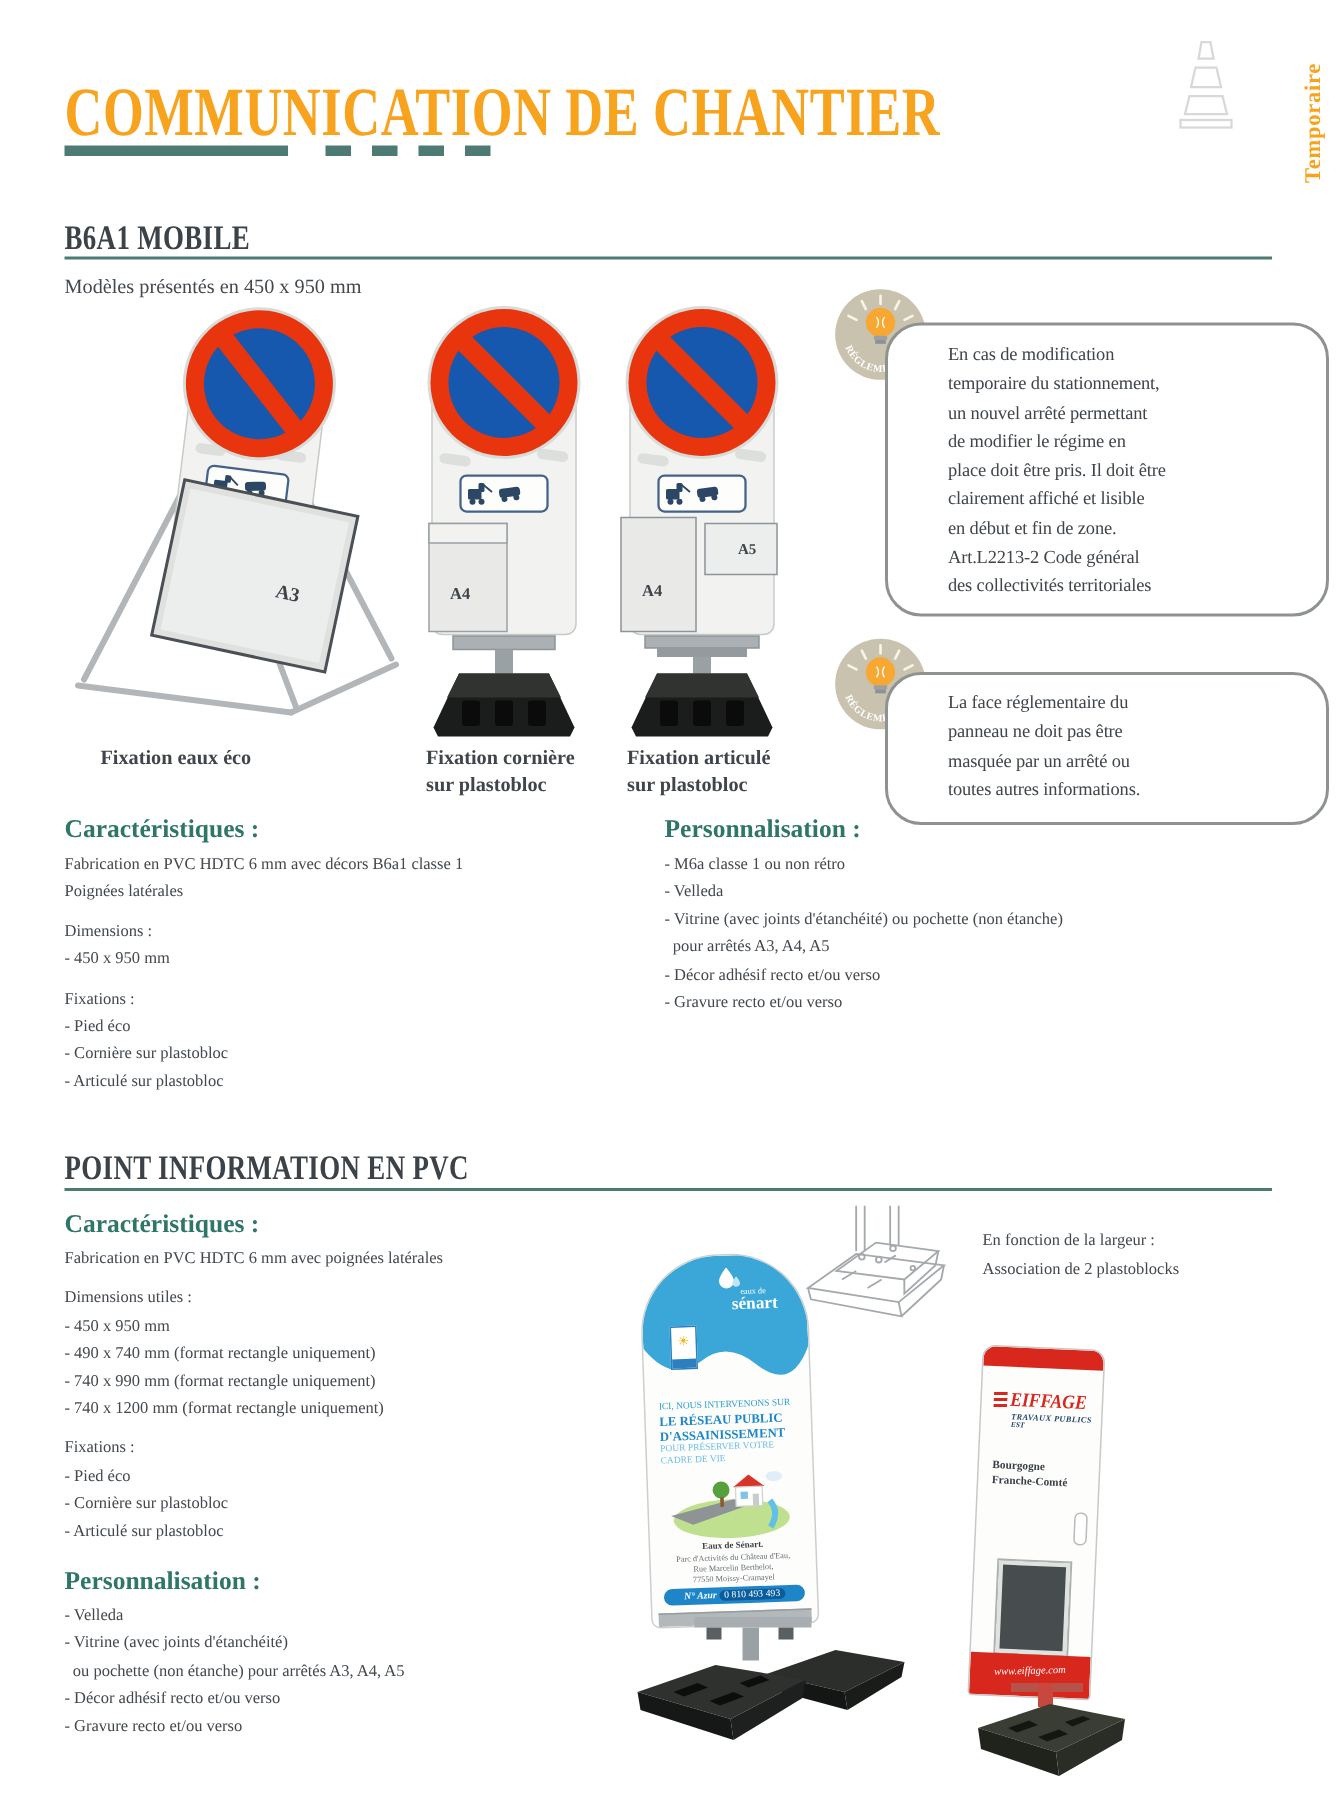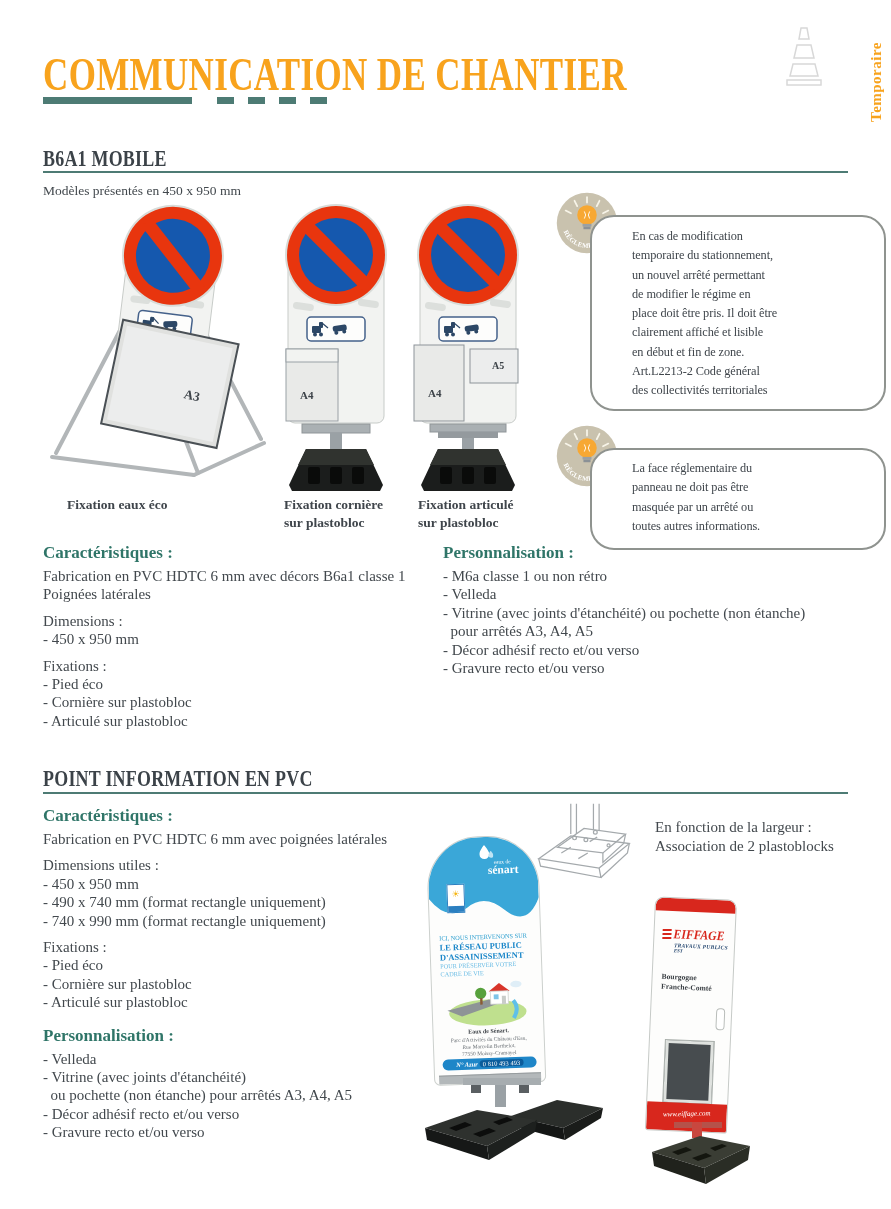--- a/index.html
+++ b/index.html
@@ -7,21 +7,21 @@
         font-family:Liberation Serif, serif;color:#42484d}
   .abs{position:absolute}
   .h1{font-weight:bold;font-size:46px;color:#F8A31D;transform:scaleX(.76);
       transform-origin:left top;white-space:nowrap;letter-spacing:.5px}
   .h2{font-weight:bold;font-size:23px;color:#3b4248;transform:scaleX(.78);
       transform-origin:left top;white-space:nowrap;letter-spacing:.3px}
   .rule{position:absolute;height:2px;background:#4d7b74}
   .bar{position:absolute;height:7px;background:#4d7b74}
   .subtitle{font-size:13.5px;color:#42484d}
   .tealtitle{font-size:17px;font-weight:bold;color:#2f7568;margin-bottom:4px}
-  .body13{font-size:15px;line-height:18.4px;color:#42484d}
+  .body13{font-size:11px;line-height:18.4px;color:#42484d}
   .grp{margin-top:8px}
   .pre{white-space:pre-line}
   .prew{white-space:pre-wrap}
   .caption{position:absolute;font-size:13.5px;font-weight:bold;line-height:17.5px;
            color:#3f454b;white-space:pre-line}
   .bubble{position:absolute;background:#fff;border:2px solid #8f938f;border-radius:24px}
   .bubbletxt{position:absolute;font-size:12.3px;line-height:19.3px;letter-spacing:-.1px;
              color:#3f454b;white-space:pre-line}
   .sidev{position:absolute;writing-mode:vertical-rl;transform:rotate(180deg);
          font-weight:bold;font-size:15px;color:#F8A31D;letter-spacing:.5px}
@@ -308,20 +308,21 @@
   <div class="abs h2" style="left:43px;top:766px">POINT INFORMATION EN PVC</div>
   <div class="rule" style="left:43px;top:792px;width:805px"></div>
 
   <div class="abs" style="left:43px;top:806px;width:400px">
     <div class="tealtitle">Caractéristiques :</div>
     <div class="body13">Fabrication en PVC HDTC 6 mm avec poignées latérales</div>
     <div class="body13 grp">Dimensions utiles :</div>
     <div class="body13">- 450 x 950 mm</div>
     <div class="body13">- 490 x 740 mm (format rectangle uniquement)</div>
     <div class="body13">- 740 x 990 mm (format rectangle uniquement)</div>
+    <div class="body13">- 740 x 1200 mm (format rectangle uniquement)</div>
     <div class="body13 grp">Fixations :</div>
     <div class="body13">- Pied éco</div>
     <div class="body13">- Cornière sur plastobloc</div>
     <div class="body13">- Articulé sur plastobloc</div>
     <div class="tealtitle" style="margin-top:14px">Personnalisation :</div>
     <div class="body13">- Velleda</div>
     <div class="body13 prew">- Vitrine (avec joints d'étanchéité)
   ou pochette (non étanche) pour arrêtés A3, A4, A5</div>
     <div class="body13">- Décor adhésif recto et/ou verso</div>
     <div class="body13">- Gravure recto et/ou verso</div>

